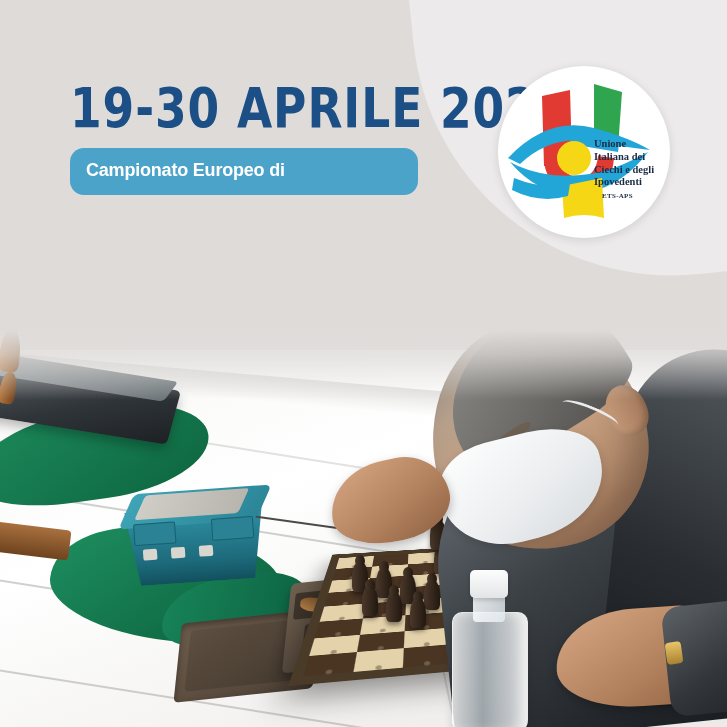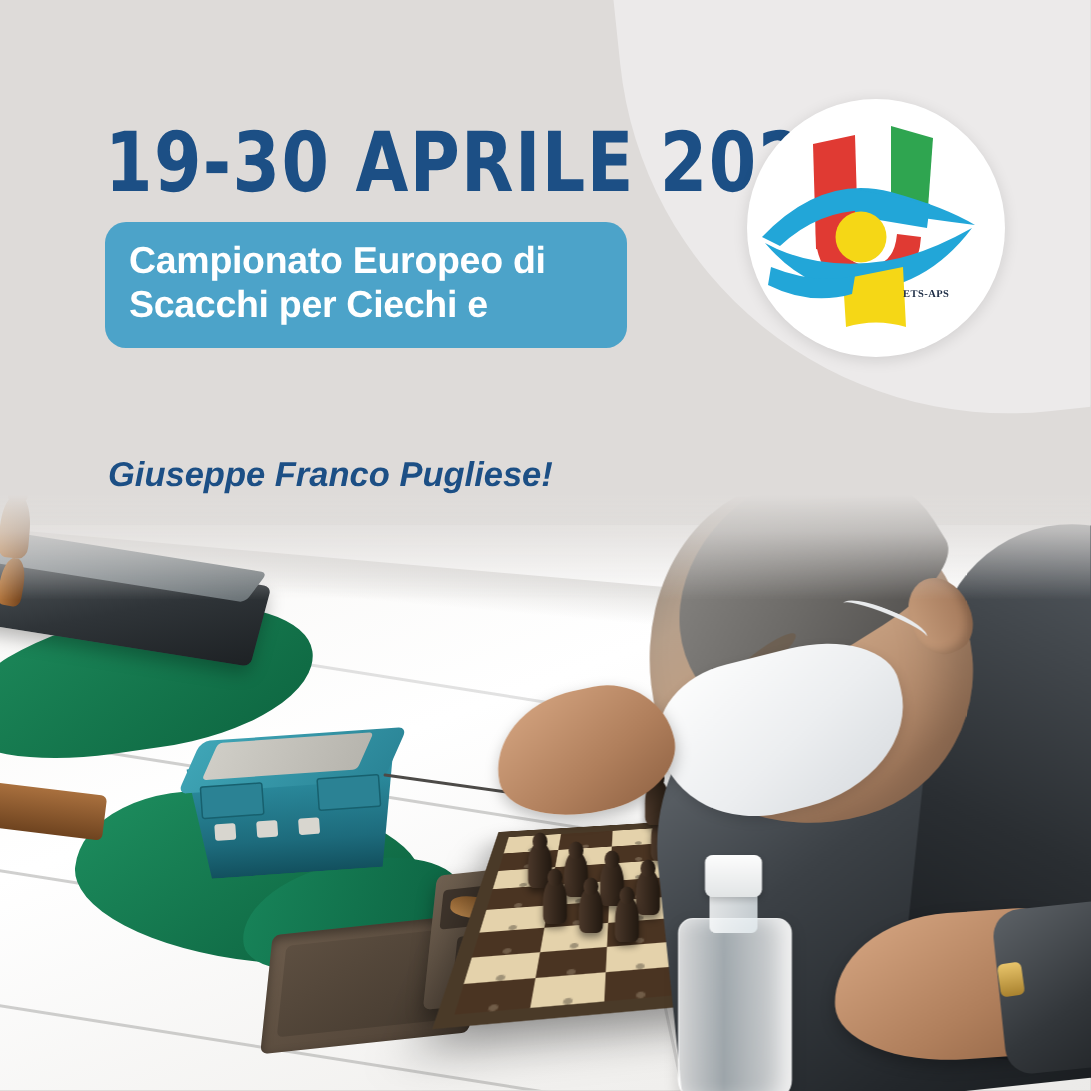--- a/index.html
+++ b/index.html
@@ -374,21 +374,21 @@
   .title-box{
     position:absolute;left:70px;top:148px;
     width:348px;
     background:#4ca3c9;
     border-radius:14px;
     padding:12px 16px 14px 16px;
     box-sizing:border-box;
   }
   .title-box .line{
     color:#ffffff;
-    font-size:25px;
+    font-size:18px;
     font-weight:bold;
     line-height:1.16;
     letter-spacing:-.2px;
     white-space:nowrap;
   }
   .sub1{
     position:absolute;left:72px;top:278px;
     font-size:18px;color:#1c4f85;font-weight:400;
     white-space:nowrap;
   }
@@ -597,24 +597,22 @@
       <div class="bottle-cap"></div>
     </div>
 
     <div class="photo-fade"></div>
   </div>
 
   <div class="date">19-30 APRILE 2023</div>
 
   <div class="title-box">
     <div class="line">Campionato Europeo di</div>
-    <div class="line">Scacchi per Ciechi e</div>
   </div>
 
-  <div class="sub2">Giuseppe Franco Pugliese!</div>
 
   <div class="logo">
     <svg width="172" height="172" viewBox="0 0 172 172">
 
       <path d="M44 30 L72 24 L74 92 Q74 104 62 104 L46 100 Z" fill="#e03a33"></path>
 
       <path d="M96 18 L124 26 L120 82 L96 78 Z" fill="#2fa550"></path>
 
       <path d="M46 86 Q44 124 80 126 Q114 126 116 92 L100 90 Q98 112 80 111 Q62 110 62 86 Z" fill="#e03a33"></path>
 
@@ -622,16 +620,22 @@
       <path d="M12 96 Q46 136 92 126 Q126 118 150 86 Q118 104 92 108 Q52 114 20 100 Z" fill="#22a6d8"></path>
 
       <path d="M72 60 L122 70 L120 86 L72 78 Z" fill="#22a6d8"></path>
 
       <circle cx="76" cy="92" r="17" fill="#f5d716"></circle>
 
       <path d="M64 120 L104 112 L106 152 Q86 146 66 152 Z" fill="#f5d716"></path>
 
       <path d="M16 112 Q46 124 72 118 L70 130 Q42 138 14 124 Z" fill="#22a6d8"></path>
     </svg>
+    <div class="logo-text">
+      <div>Unione</div>
+      <div>Italiana dei</div>
+      <div>Ciechi e degli</div>
+      <div>Ipovedenti</div>
+    </div>
     <div class="logo-ets">ETS-APS</div>
   </div>
 
 </div>
 
 </body></html>

